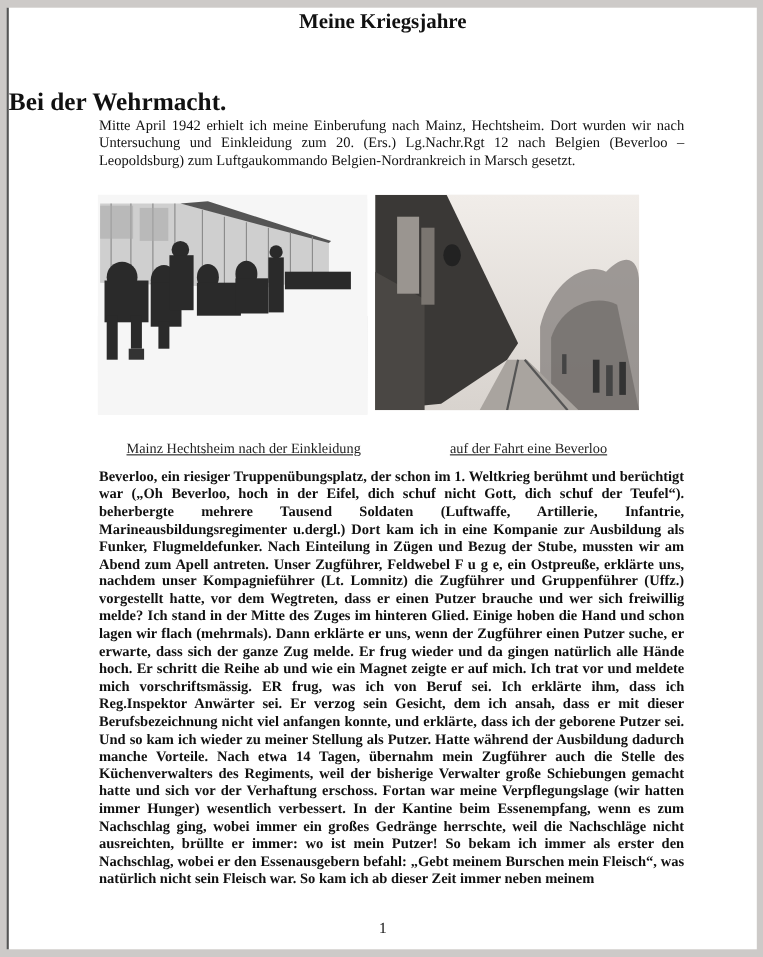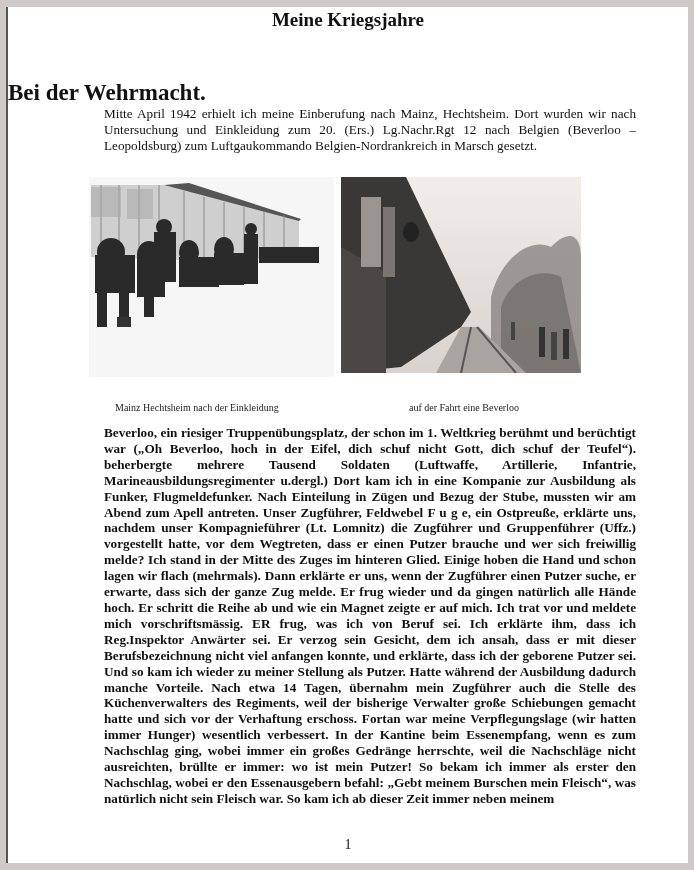--- a/index.html
+++ b/index.html
@@ -36,21 +36,21 @@
   .heading {
     position: absolute; left: 0; right: 0; top: 64px;
     text-align: left;
     font-weight: bold;
     font-size: 23px;
     line-height: 20px;
     margin-top: 12px;
   }
   .para {
     position: absolute;
-    left: 96px; width: 532px;
+    left: 82px; width: 532px;
     font-size: 13.2px;
     line-height: 15.9px;
     text-align: justify;
     margin: 0;
   }
   .p1 { top: 99px; }
   .p2 { top: 418px; font-weight: bold; }
   .photo {
     position: absolute;
     overflow: hidden;
@@ -61,23 +61,24 @@
       linear-gradient(180deg, #fff 0%, #fff 2%, transparent 2%),
       linear-gradient(180deg, transparent 0%, transparent 55%, #e9e9e9 55%, #f4f4f4 100%);
     background-color: #f5f5f5;
   }
   .photo2 {
     left: 333px; top: 170px; width: 240px; height: 196px;
     background: #eeeae6;
   }
   .caption {
     position: absolute;
-    font-size: 10px;
+    font-size: 13px;
     line-height: 9px;
     color: #222;
+    text-decoration: underline;
   }
   .cap1 { left: 107px; top: 396px; }
   .cap2 { left: 401px; top: 396px; }
   .page-number {
     position: absolute; left: 0; right: 0; top: 830px;
     text-align: center;
     font-size: 14px;
   }
 </style>
 </head>

